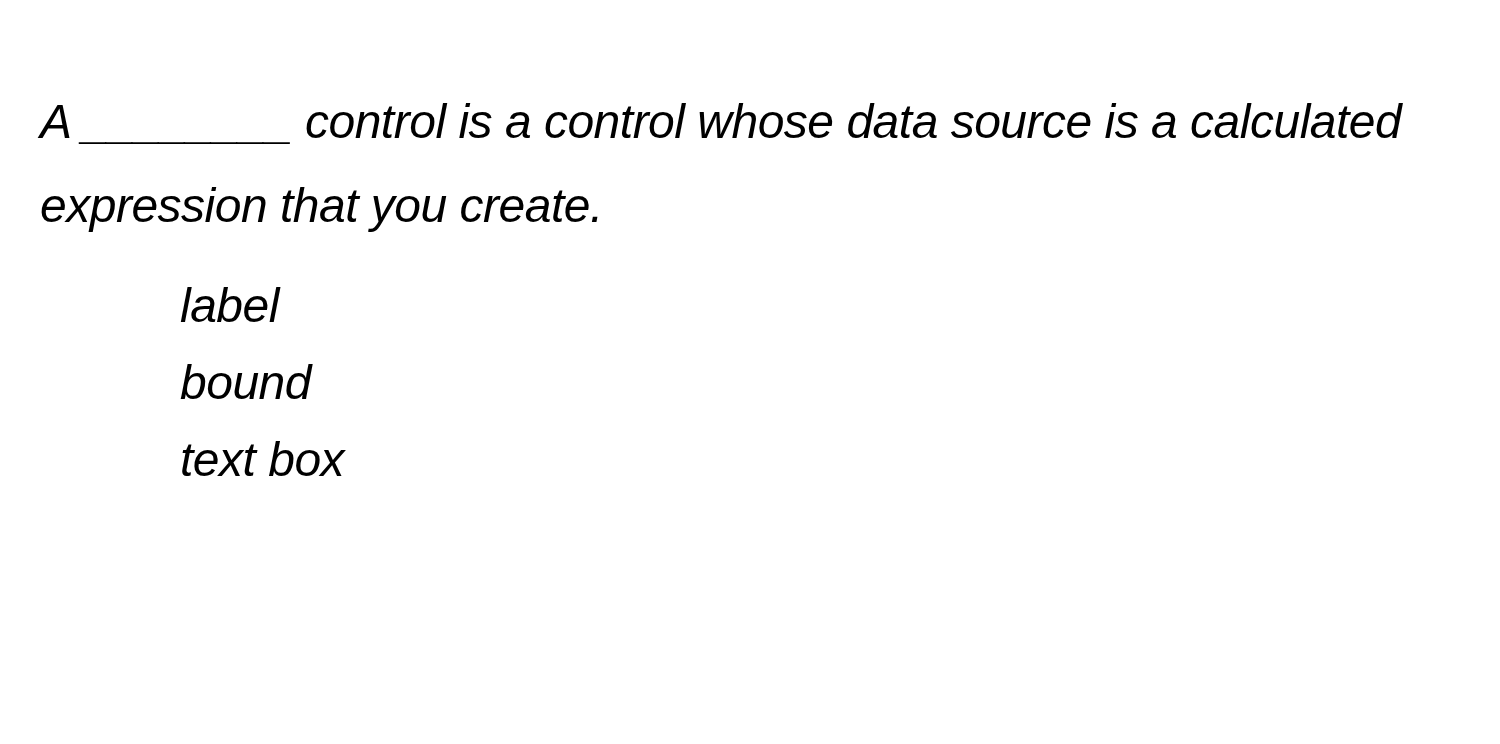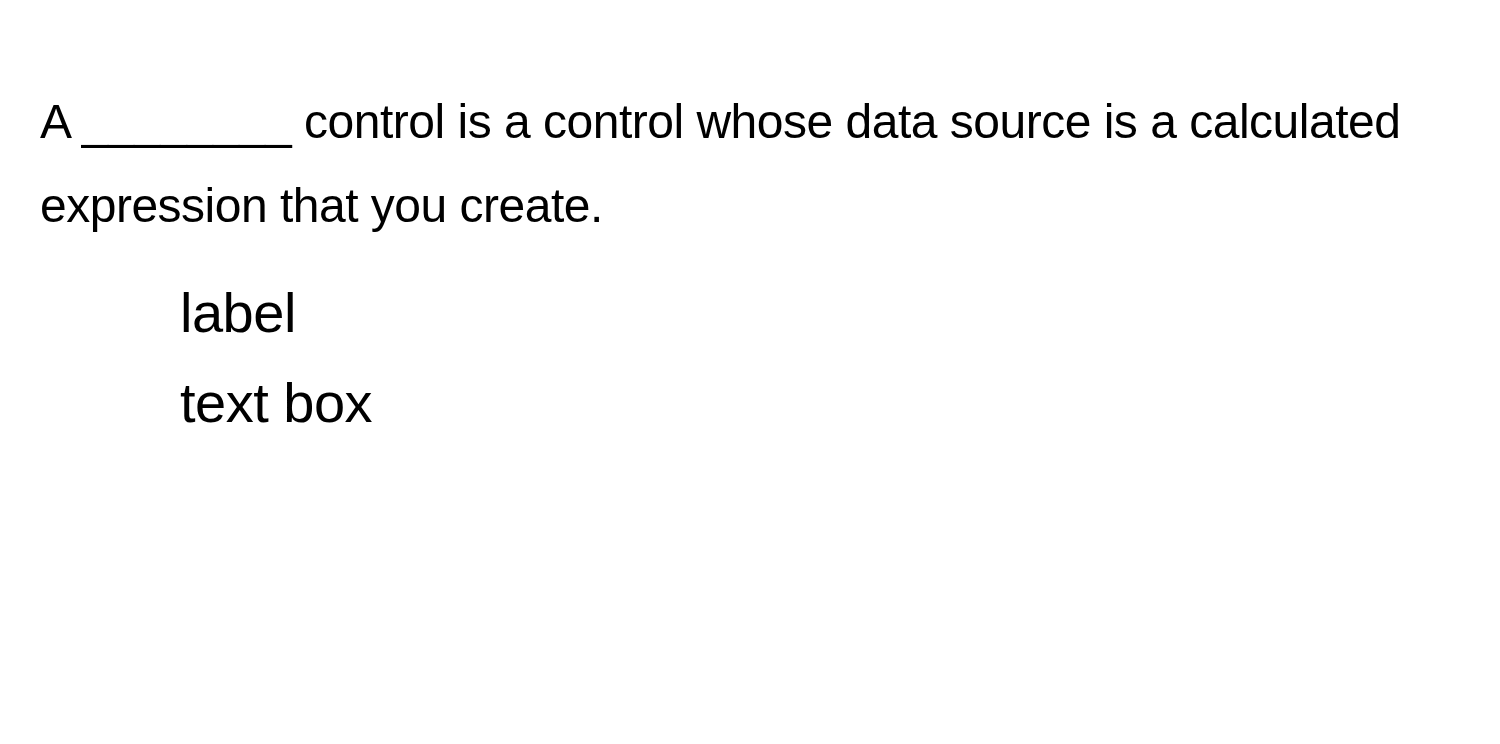--- a/index.html
+++ b/index.html
@@ -1,45 +1,47 @@
 <!DOCTYPE html>
 <html><head>
   <meta charset="utf-8">
   <style>
     * {
       margin: 0;
       padding: 0;
       box-sizing: border-box;
+      font-style: italic;
     }
     body {
       width: 1500px;
       height: 744px;
       background: #ffffff;
       font-family: -apple-system, BlinkMacSystemFont, "Segoe UI", Helvetica, Arial, sans-serif;
       color: #000000;
       padding: 80px 40px;
     }
     .question-text {
       font-size: 48px;
       line-height: 1.75;
       font-weight: 400;
       letter-spacing: -0.5px;
     }
     .options {
       margin-top: 20px;
       padding-left: 140px;
     }
     .option {
-      font-size: 56px;
+      font-size: 48px;
       line-height: 1.6;
       font-weight: 400;
       letter-spacing: -0.5px;
     }
   </style>
 </head>
 <body>
 
 <div class="question-text">A ________ control is a control whose data source is a calculated expression that you create.</div>
 
 <div class="options">
   <div class="option">label</div>
+  <div class="option">bound</div>
   <div class="option">text box</div>
 </div>
 
 </body></html>

